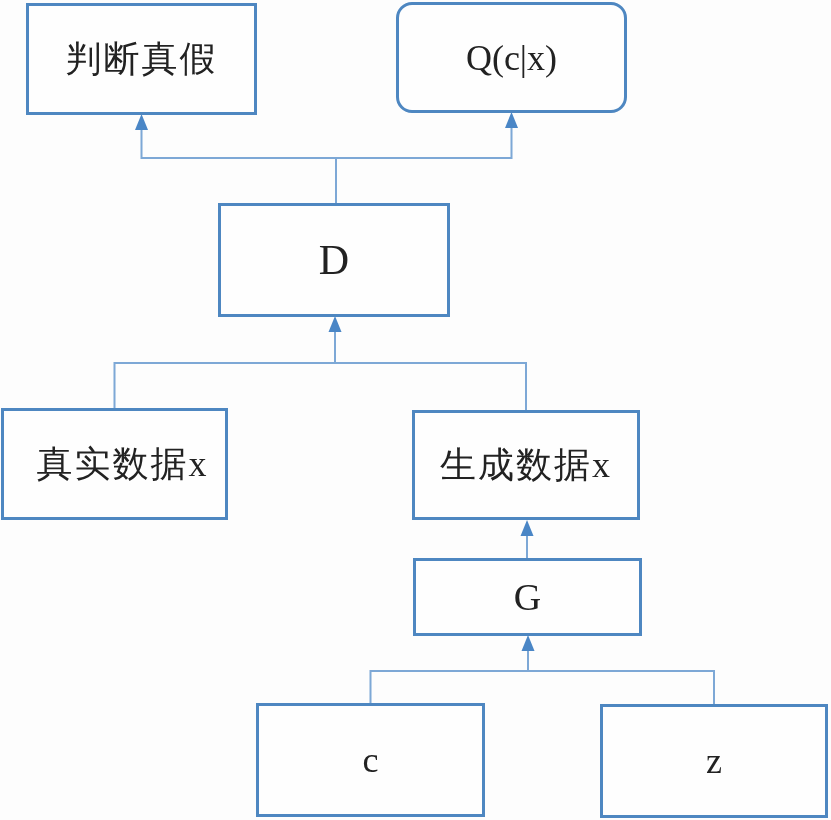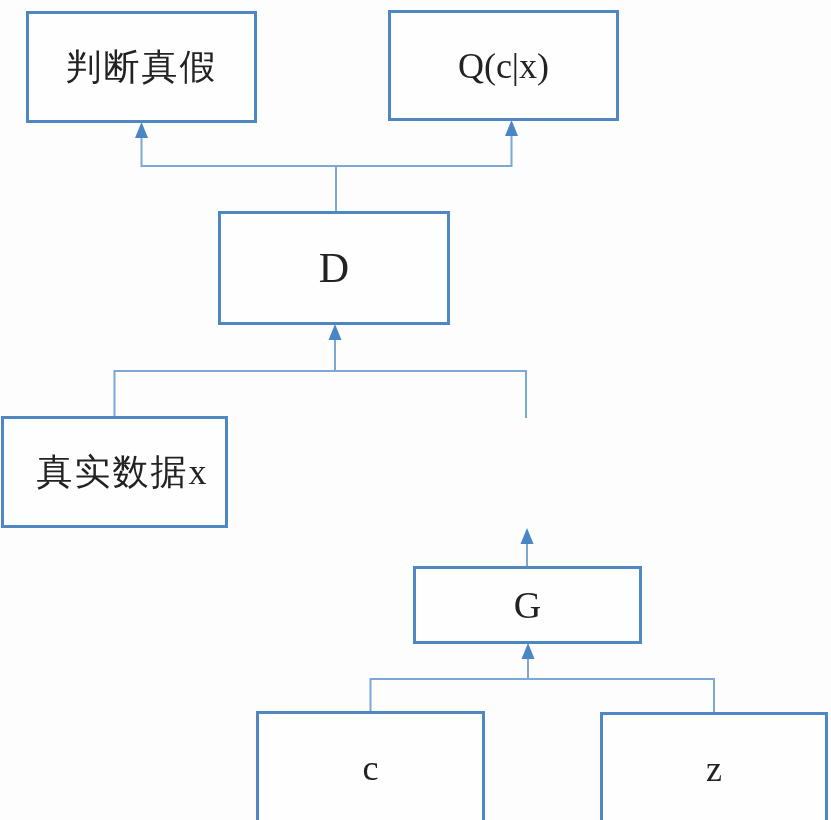--- a/index.html
+++ b/index.html
@@ -13,21 +13,20 @@
   html, body {
     width: 831px; height: 820px;
     background: var(--background);
     font-family: "Liberation Serif", "DejaVu Serif", serif;
     overflow: hidden;
   }
   #canvas {
     position: relative;
     width: 831px; height: 784px;
     background: var(--background);
-    margin-top: 8px;
   }
   #edges {
     position: absolute; left: 0; top: 0;
     width: 831px; height: 820px;
   }
   #edges .edge-line {
     stroke: var(--connector-line);
     stroke-width: 2;
     fill: none;
   }
@@ -42,21 +41,21 @@
     display: flex;
     align-items: center;
     justify-content: center;
     color: var(--text);
     font-size: 36px;
     text-align: center;
     white-space: nowrap;
   }
   .cjk { letter-spacing: 2px; }
   #node-judge { left: 26px;  top: 3px;   width: 231px; height: 112px; }
-  #node-q     { left: 388px; top: 2px;   width: 231px; height: 111px; }
+  #node-q     { left: 396px; top: 2px;   width: 231px; height: 111px; border-radius: 16px; }
   #node-d     { left: 218px; top: 203px; width: 232px; height: 114px; font-size: 42px; }
   #node-real  { left: 1px;   top: 408px; width: 227px; height: 112px; padding-left: 16px; }
   #node-gen   { left: 412px; top: 410px; width: 228px; height: 110px; }
   #node-g     { left: 413px; top: 558px; width: 229px; height: 78px;  font-size: 38px; }
   #node-c     { left: 256px; top: 703px; width: 229px; height: 114px; }
   #node-z     { left: 600px; top: 704px; width: 228px; height: 114px; }
 </style>
 </head>
 <body>
 
@@ -82,20 +81,21 @@
   </svg>
 
   <div class="node cjk" id="node-judge">判断真假</div>
 
   <div class="node" id="node-q">Q(c|x)</div>
 
   <div class="node" id="node-d">D</div>
 
   <div class="node cjk" id="node-real">真实数据x</div>
 
+  <div class="node cjk" id="node-gen">生成数据x</div>
 
   <div class="node" id="node-g">G</div>
 
   <div class="node" id="node-c">c</div>
 
   <div class="node" id="node-z">z</div>
 
 </div>
 
 </body></html>

